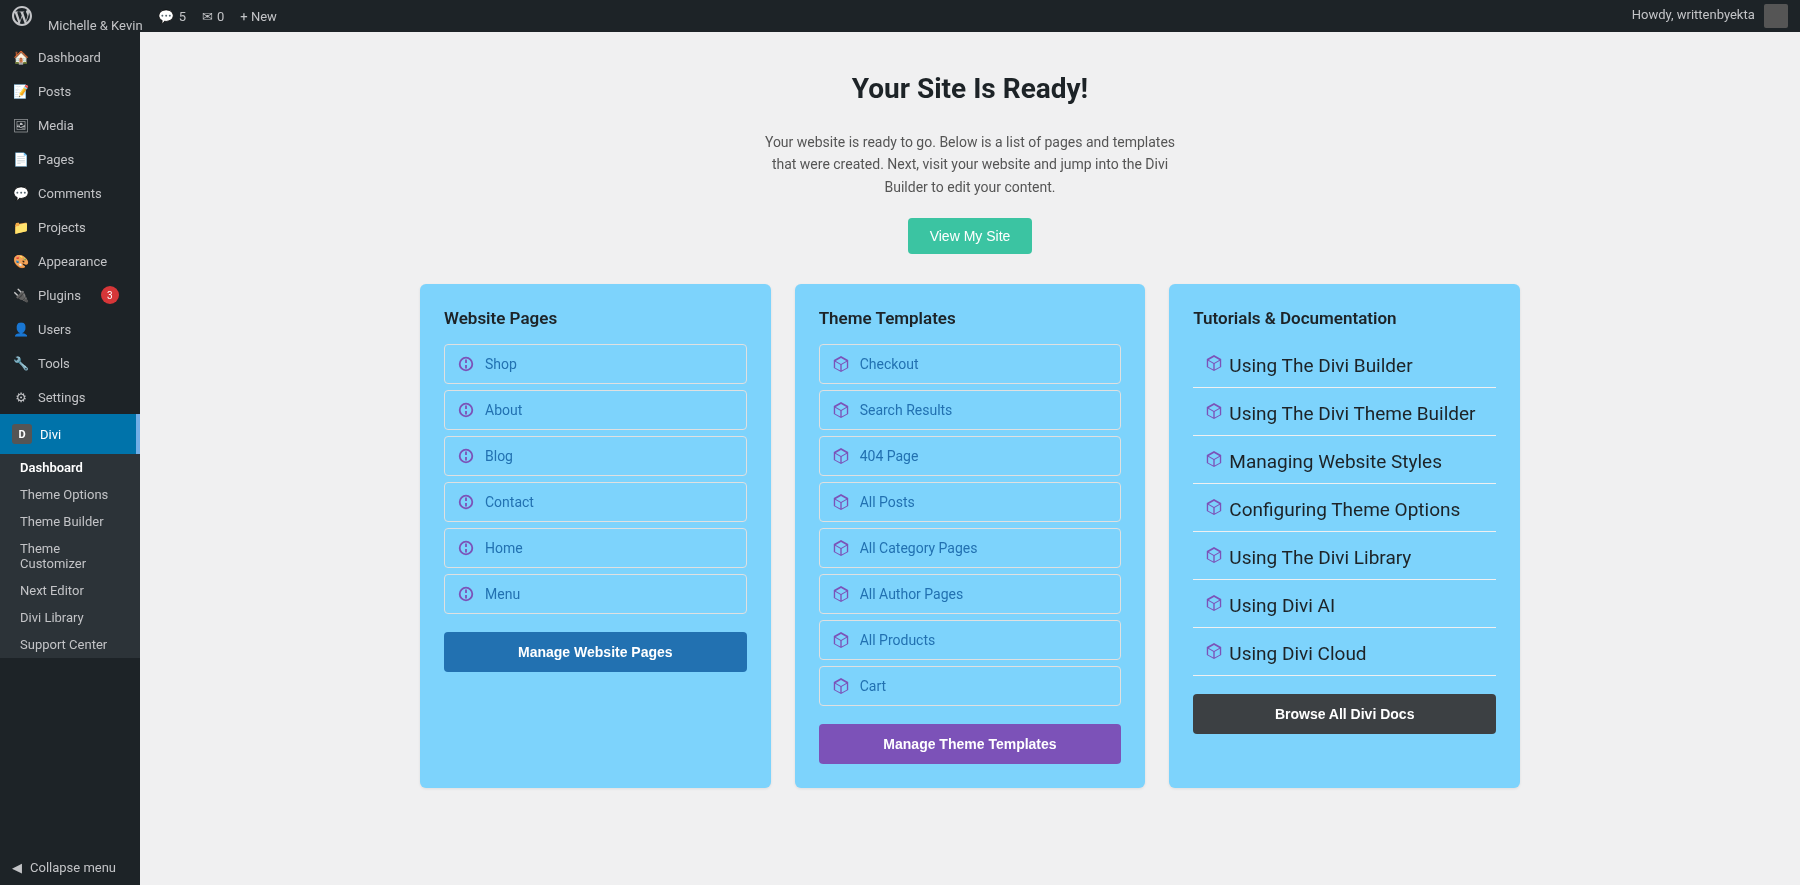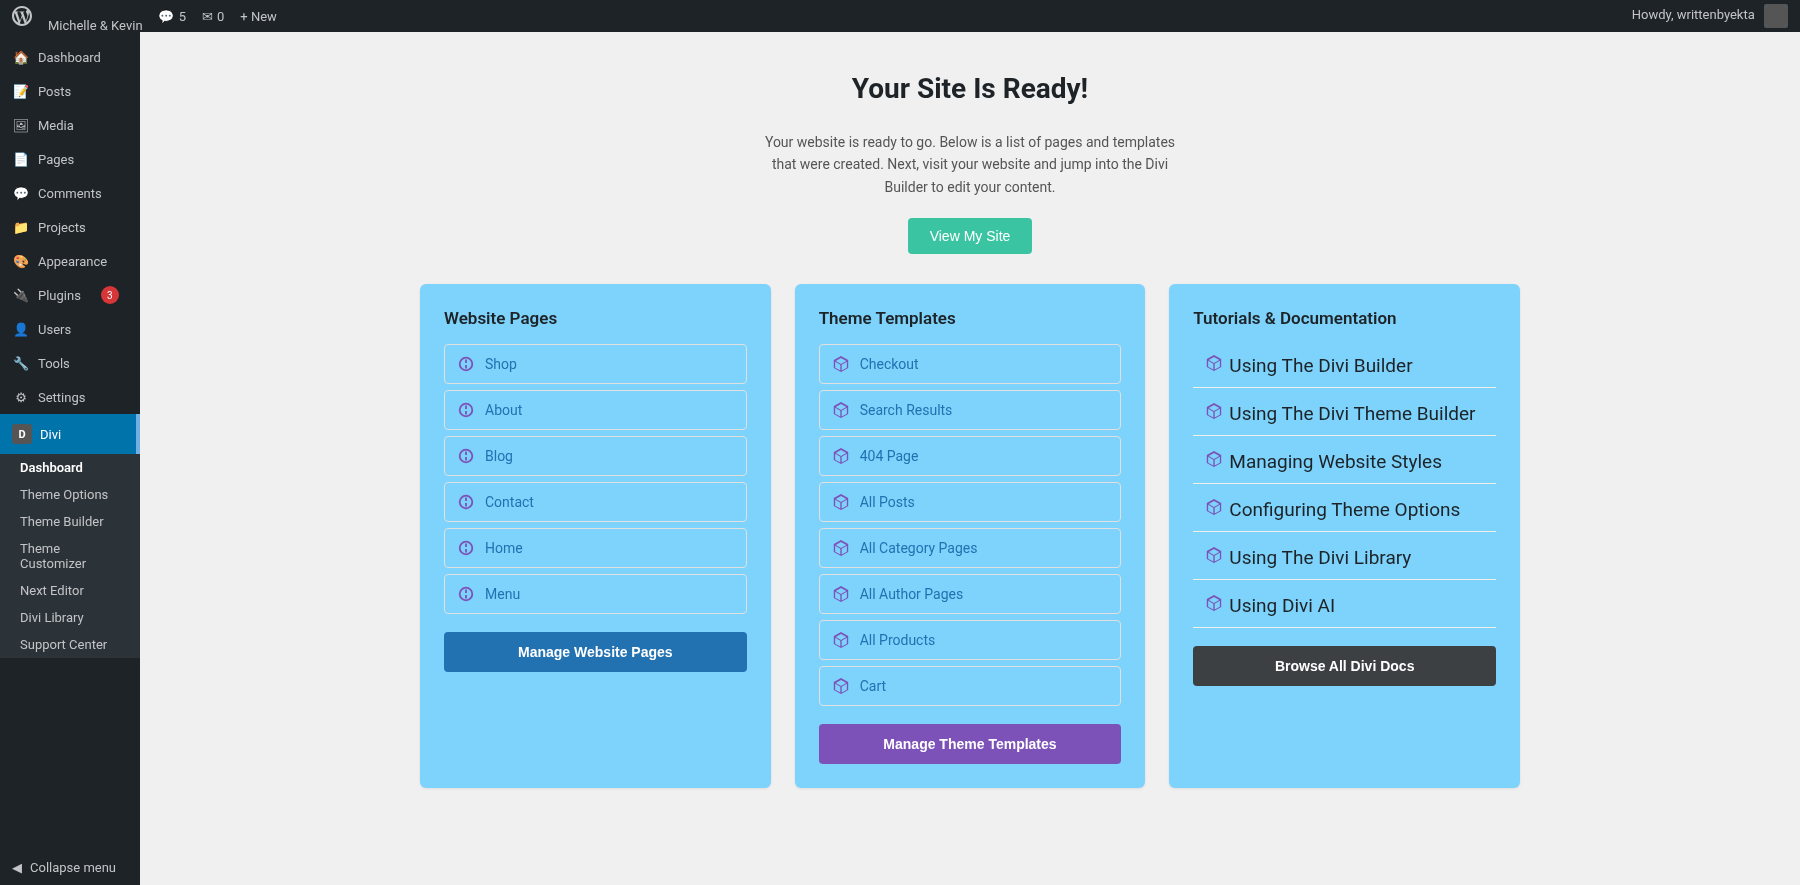--- a/index.html
+++ b/index.html
@@ -450,19 +450,25 @@
                 <path d="M10 1L2 5.5v9L10 19l8-4.5v-9L10 1zm0 2.24l5.9 3.32L10 9.88 4.1 6.56 10 3.24zM3.5 7.62l5.75 3.23v6.45L3.5 14.1V7.62zm7.25 9.68v-6.45l5.75-3.23v6.48l-5.75 3.2z"></path>
               </svg>
             <span>Using The Divi Library</span>
           </li>
           <li class="tutorial-list-item">
             <svg class="item-icon" viewBox="0 0 20 20" fill="currentColor">
                 <path d="M10 1L2 5.5v9L10 19l8-4.5v-9L10 1zm0 2.24l5.9 3.32L10 9.88 4.1 6.56 10 3.24zM3.5 7.62l5.75 3.23v6.45L3.5 14.1V7.62zm7.25 9.68v-6.45l5.75-3.23v6.48l-5.75 3.2z"></path>
               </svg>
             <span>Using Divi AI</span>
           </li>
+          <li class="tutorial-list-item">
+            <svg class="item-icon" viewBox="0 0 20 20" fill="currentColor">
+                <path d="M10 1L2 5.5v9L10 19l8-4.5v-9L10 1zm0 2.24l5.9 3.32L10 9.88 4.1 6.56 10 3.24zM3.5 7.62l5.75 3.23v6.45L3.5 14.1V7.62zm7.25 9.68v-6.45l5.75-3.23v6.48l-5.75 3.2z"></path>
+              </svg>
+            <span>Using Divi Cloud</span>
+          </li>
         </ul>
         <button class="manage-btn manage-btn-dark">Browse All Divi Docs</button>
       </div>
 
     </div>
   </main>
 </div>
 
 </body></html>

